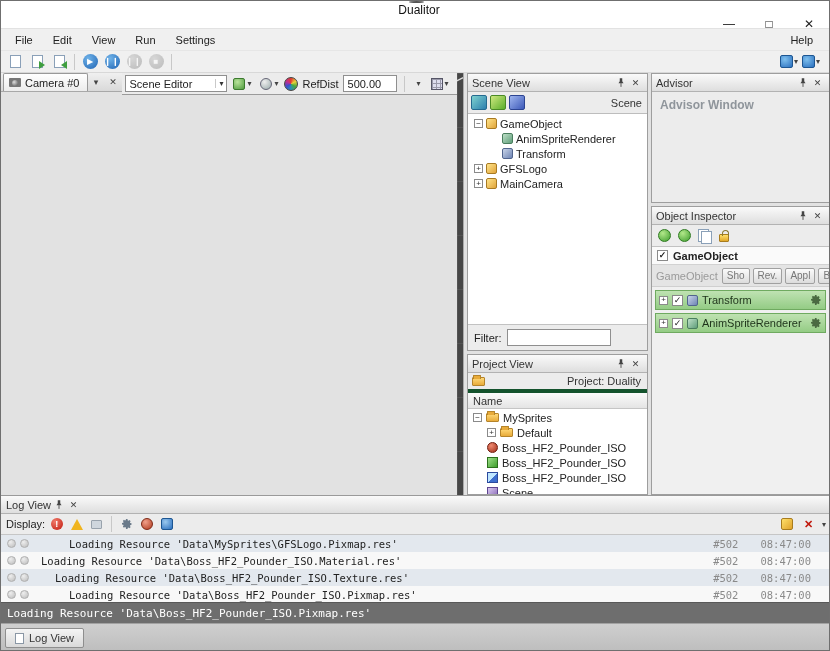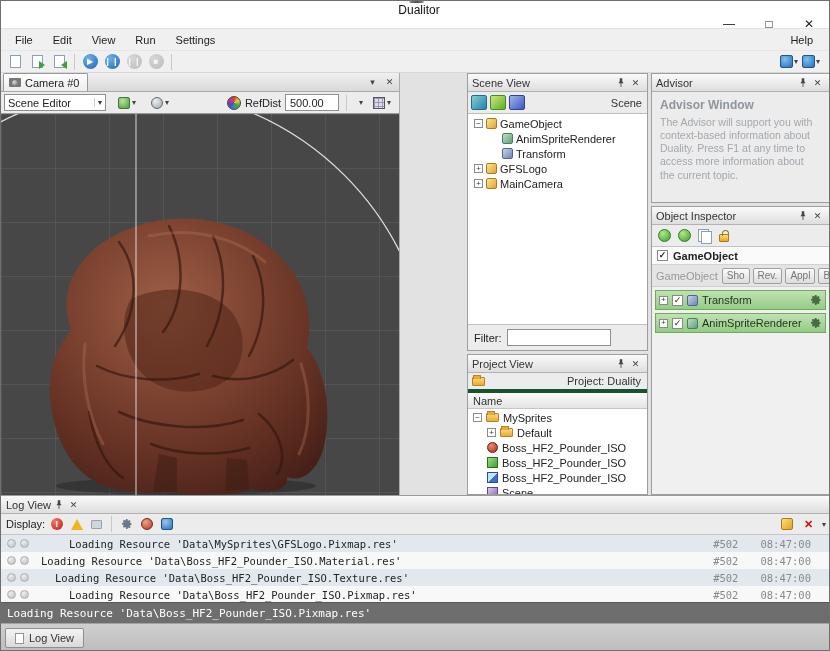--- a/index.html
+++ b/index.html
@@ -38,28 +38,28 @@
   .main { position:absolute; left:0; top:72px; width:830px; height:422px; background:#e2e2e2; }
 
   .panel { position:absolute; background:#f0f0f0; border:1px solid #9e9e9e; display:flex; flex-direction:column; }
   .phead { height:18px; flex:0 0 18px; display:flex; align-items:center; padding:0 4px; background:linear-gradient(#fafafa,#dedede); border-bottom:1px solid #b2b2b2; color:#333; }
   .phead .ptitle { flex:1; }
   .hbtn { width:15px; height:14px; display:flex; align-items:center; justify-content:center; color:#444; }
   .hbtn.close::before { content:'✕'; font-size:9px; }
   .hbtn.chev::before { content:'▾'; font-size:9px; }
 
   
-  .camera-panel { position:absolute; left:0; top:0; width:399px; height:422px; display:flex; flex-direction:column; border-right:1px solid #aaa; }
+  .camera-panel { position:absolute; left:0; top:0; width:463px; height:422px; display:flex; border-right:1px solid #aaa; }
   .cam-tabs { height:19px; background:linear-gradient(#f0f0f0,#d9d9d9); display:flex; align-items:flex-end; padding:0 2px; border-bottom:1px solid #a8a8a8; }
   .cam-tab { height:18px; background:linear-gradient(#ffffff,#ececec); border:1px solid #999; border-bottom:none; display:flex; align-items:center; gap:4px; padding:0 8px 0 5px; border-radius:2px 2px 0 0; }
   .cam-ic { width:12px; height:9px; background:#777; border-radius:1px; position:relative; }
   .cam-ic::after { content:''; position:absolute; left:3px; top:1.5px; width:6px; height:6px; border-radius:50%; background:radial-gradient(circle at 35% 35%, #ddd, #555); }
   .cam-tabs-right { margin-left:auto; display:flex; align-items:center; gap:2px; padding-bottom:2px; }
 
-  .cam-toolbar { height:22px; background:#ececec; display:flex; align-items:center; padding:0 3px; gap:9px; border-bottom:1px solid #9a9a9a; }
+  .cam-toolbar { height:22px; background:#ececec; display:flex; align-items:center; padding:0 3px; gap:3px; border-bottom:1px solid #9a9a9a; }
   .combo { height:17px; width:102px; background:#fff; border:1px solid #8f8f8f; display:flex; align-items:center; padding:0 3px; }
   .combo .cval { flex:1; }
   .combo .carr { font-size:8px; color:#333; border-left:1px solid #c9c9c9; padding-left:3px; }
   .mini-ic { height:17px; display:flex; align-items:center; gap:1px; padding:0 2px; border:1px solid transparent; }
   .gsq { width:12px; height:12px; border-radius:2px; background:radial-gradient(circle at 35% 30%, #b9e49b, #4f9b3e); border:1px solid #3c7a2e; }
   .sph { width:12px; height:12px; border-radius:50%; background:radial-gradient(circle at 35% 30%, #eee, #9aa); border:1px solid #667; }
   .rainbow { width:14px; height:14px; border-radius:50%; background:conic-gradient(#e33b2e,#e8d23b,#48a83c,#2d8fb3,#3b4fd0,#c02f8f,#e33b2e); border:1px solid #444; }
   .refdist-group { margin-left:auto; display:flex; align-items:center; gap:4px; padding-right:2px; }
   .num-box { width:54px; height:17px; background:#fff; border:1px solid #8f8f8f; display:flex; align-items:center; padding:0 4px; }
   .grid-ic { width:12px; height:12px; border:1px solid #556; background:
@@ -415,21 +415,20 @@
         <div class="hbtn">
             <svg class="pin-svg" viewBox="0 0 16 16">
               <path fill="#444" d="M6 1h4v5l2 3H4l2-3z"></path>
               <rect x="7.3" y="9" width="1.4" height="6" fill="#444"></rect>
             </svg>
           </div>
         <div class="hbtn close"></div>
       </div>
       <div class="adv-body">
         <div class="adv-heading">Advisor Window</div>
-        <div class="adv-text">The Advisor will support you with context-based information about Duality. Press F1 at any time to access more information about the current topic.</div>
       </div>
     </div>
 
     <div class="panel object-inspector">
       <div class="phead">
         <span class="ptitle">Object Inspector</span>
         <div class="hbtn">
             <svg class="pin-svg" viewBox="0 0 16 16">
               <path fill="#444" d="M6 1h4v5l2 3H4l2-3z"></path>
               <rect x="7.3" y="9" width="1.4" height="6" fill="#444"></rect>

